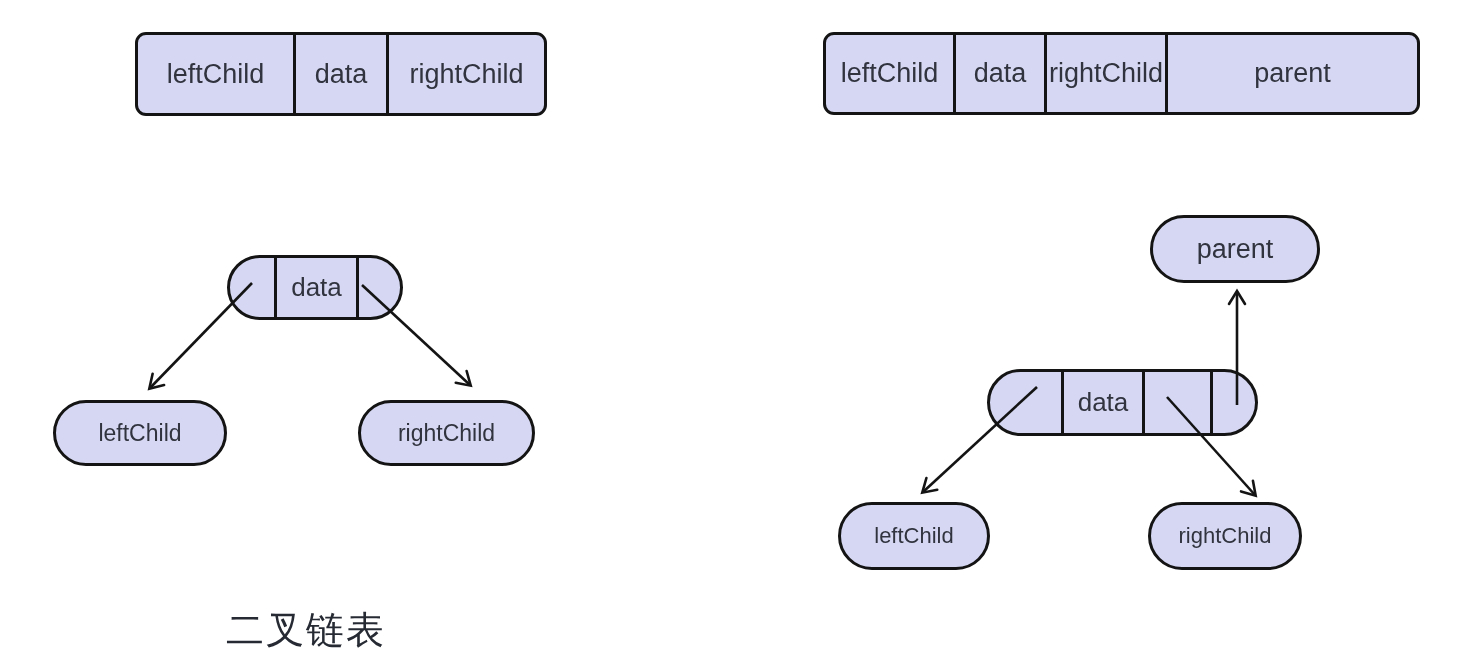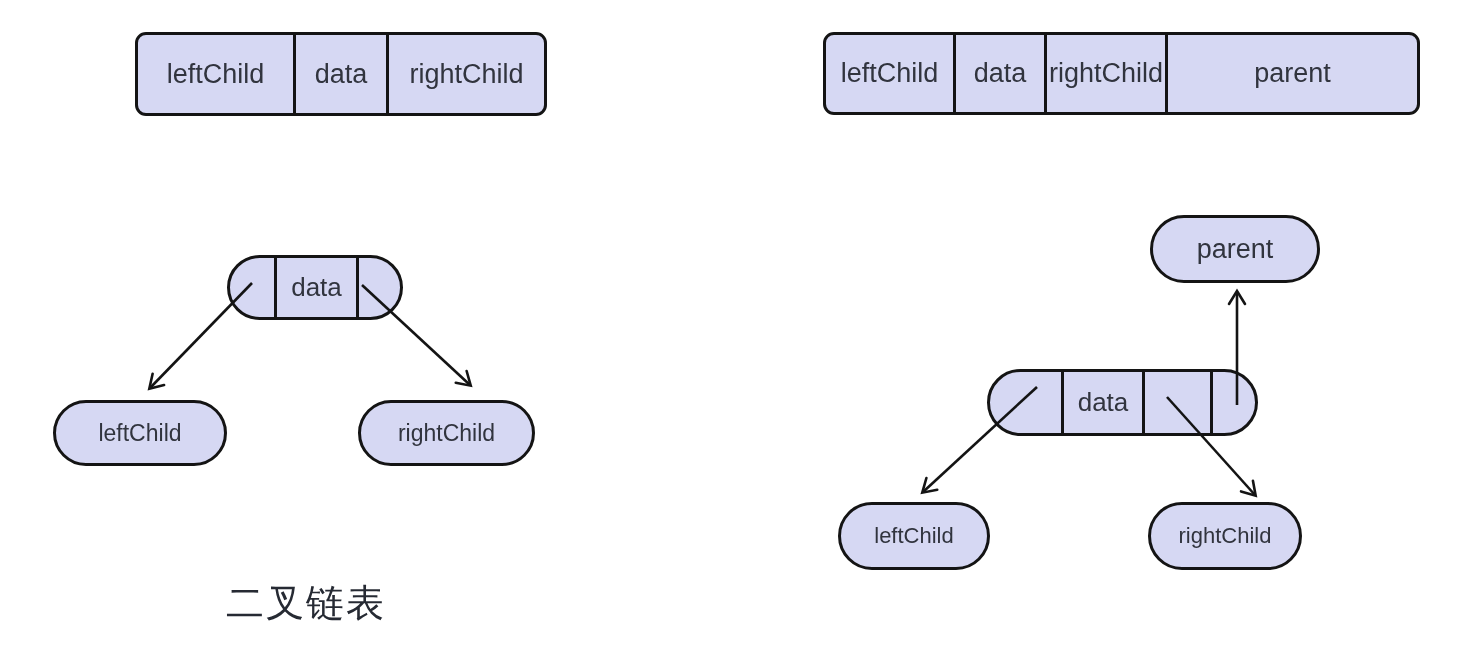--- a/index.html
+++ b/index.html
@@ -32,21 +32,21 @@
   .pill{
     position:absolute;display:flex;align-items:center;justify-content:center;
     background:#d6d8f3;border:3px solid #141414;border-radius:40px;
     box-sizing:border-box;font-size:23px;white-space:nowrap;
   }
   .pill.small{font-size:22px;}
   .pill.parent{font-size:27px;}
   
   .caption{
     position:absolute;transform:translateX(-50%);
-    font-size:38px;letter-spacing:2px;color:#262a33;white-space:nowrap;
+    font-size:38px;letter-spacing:2px;color:#262a33;white-space:nowrap;margin-top:27px;
   }
   
   #arrow-layer{position:absolute;left:0;top:0;pointer-events:none;}
 </style>
 </head>
 <body>
 
 <div id="canvas">
 
   <div class="struct-box" style="left:135px;top:32px;width:412px;height:84px">

